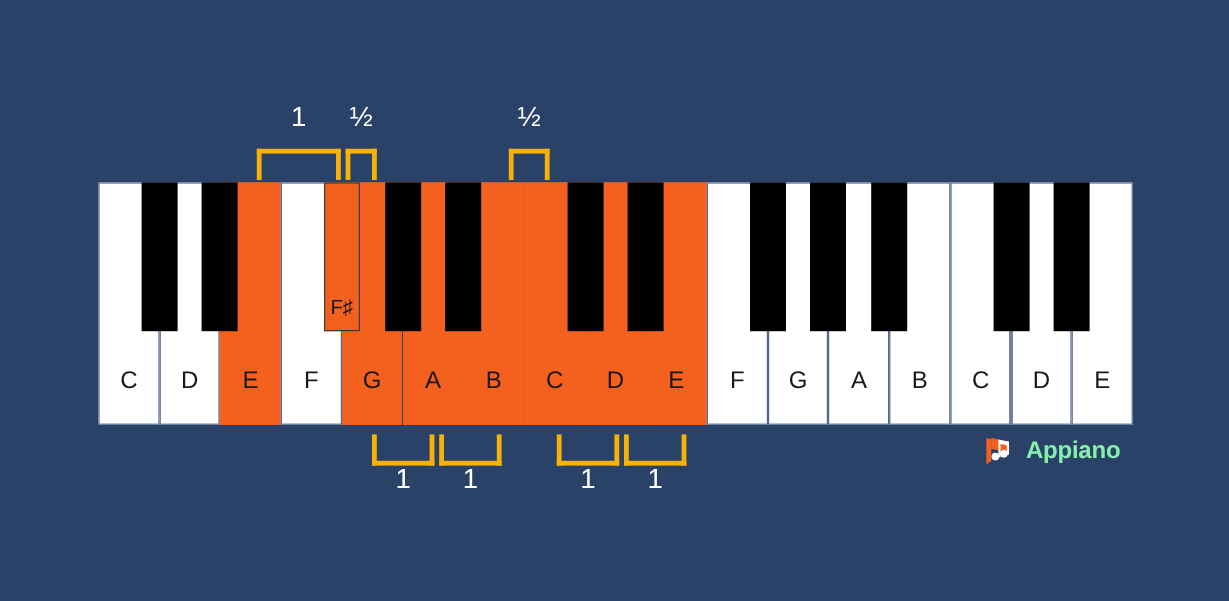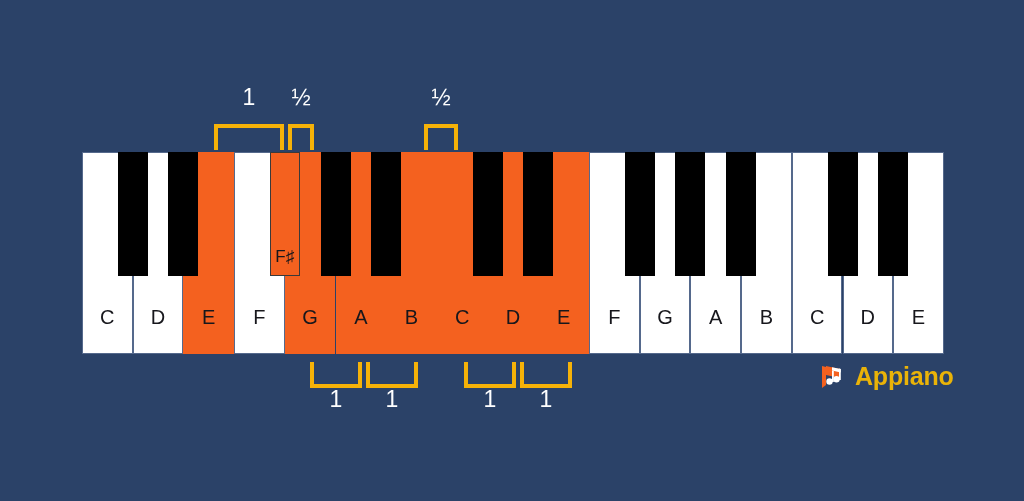--- a/index.html
+++ b/index.html
@@ -100,22 +100,22 @@
   
   #logo {
     position: absolute;
     left: 818px;
     top: 362px;
     display: flex;
     align-items: center;
     gap: 9px;
   }
   #logo .logo-text {
-    color: #eab308;
-    font-size: 25px;
+    color: #86efac;
+    font-size: 20px;
     font-weight: bold;
     letter-spacing: -0.2px;
     font-family: "Liberation Sans", sans-serif;
   }
 </style>
 </head>
 <body>
 
 <div id="stage">
 

